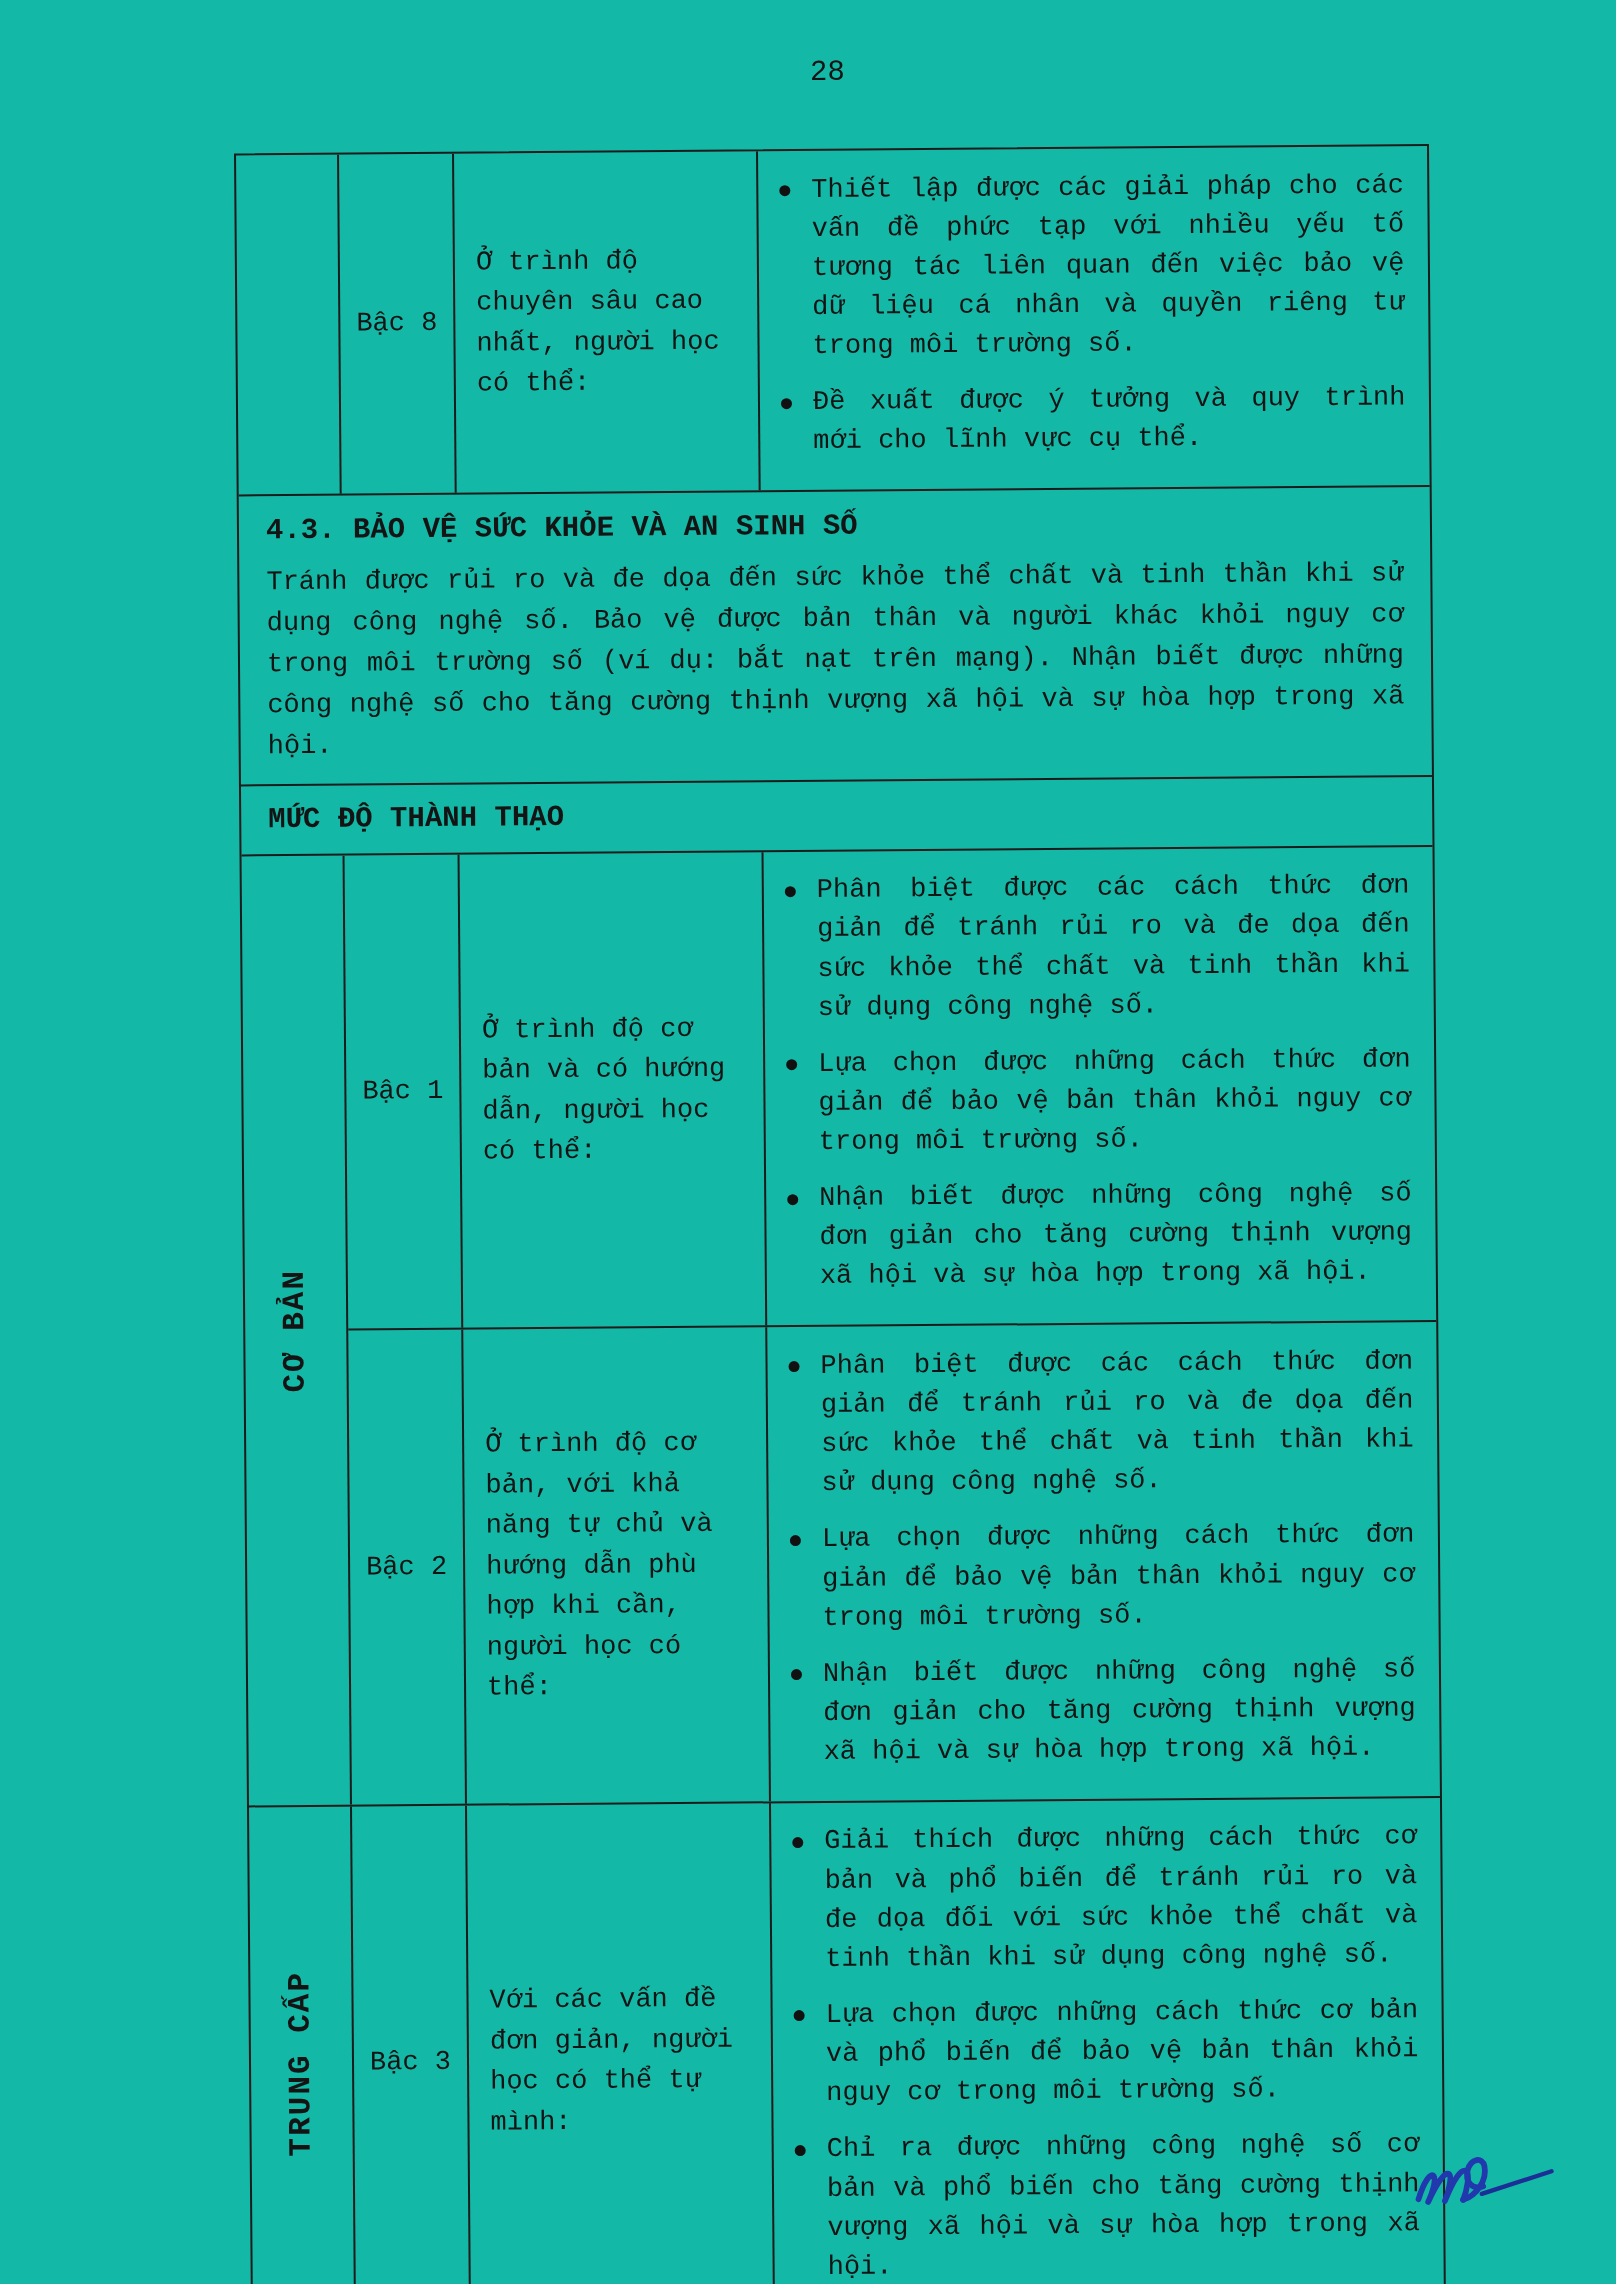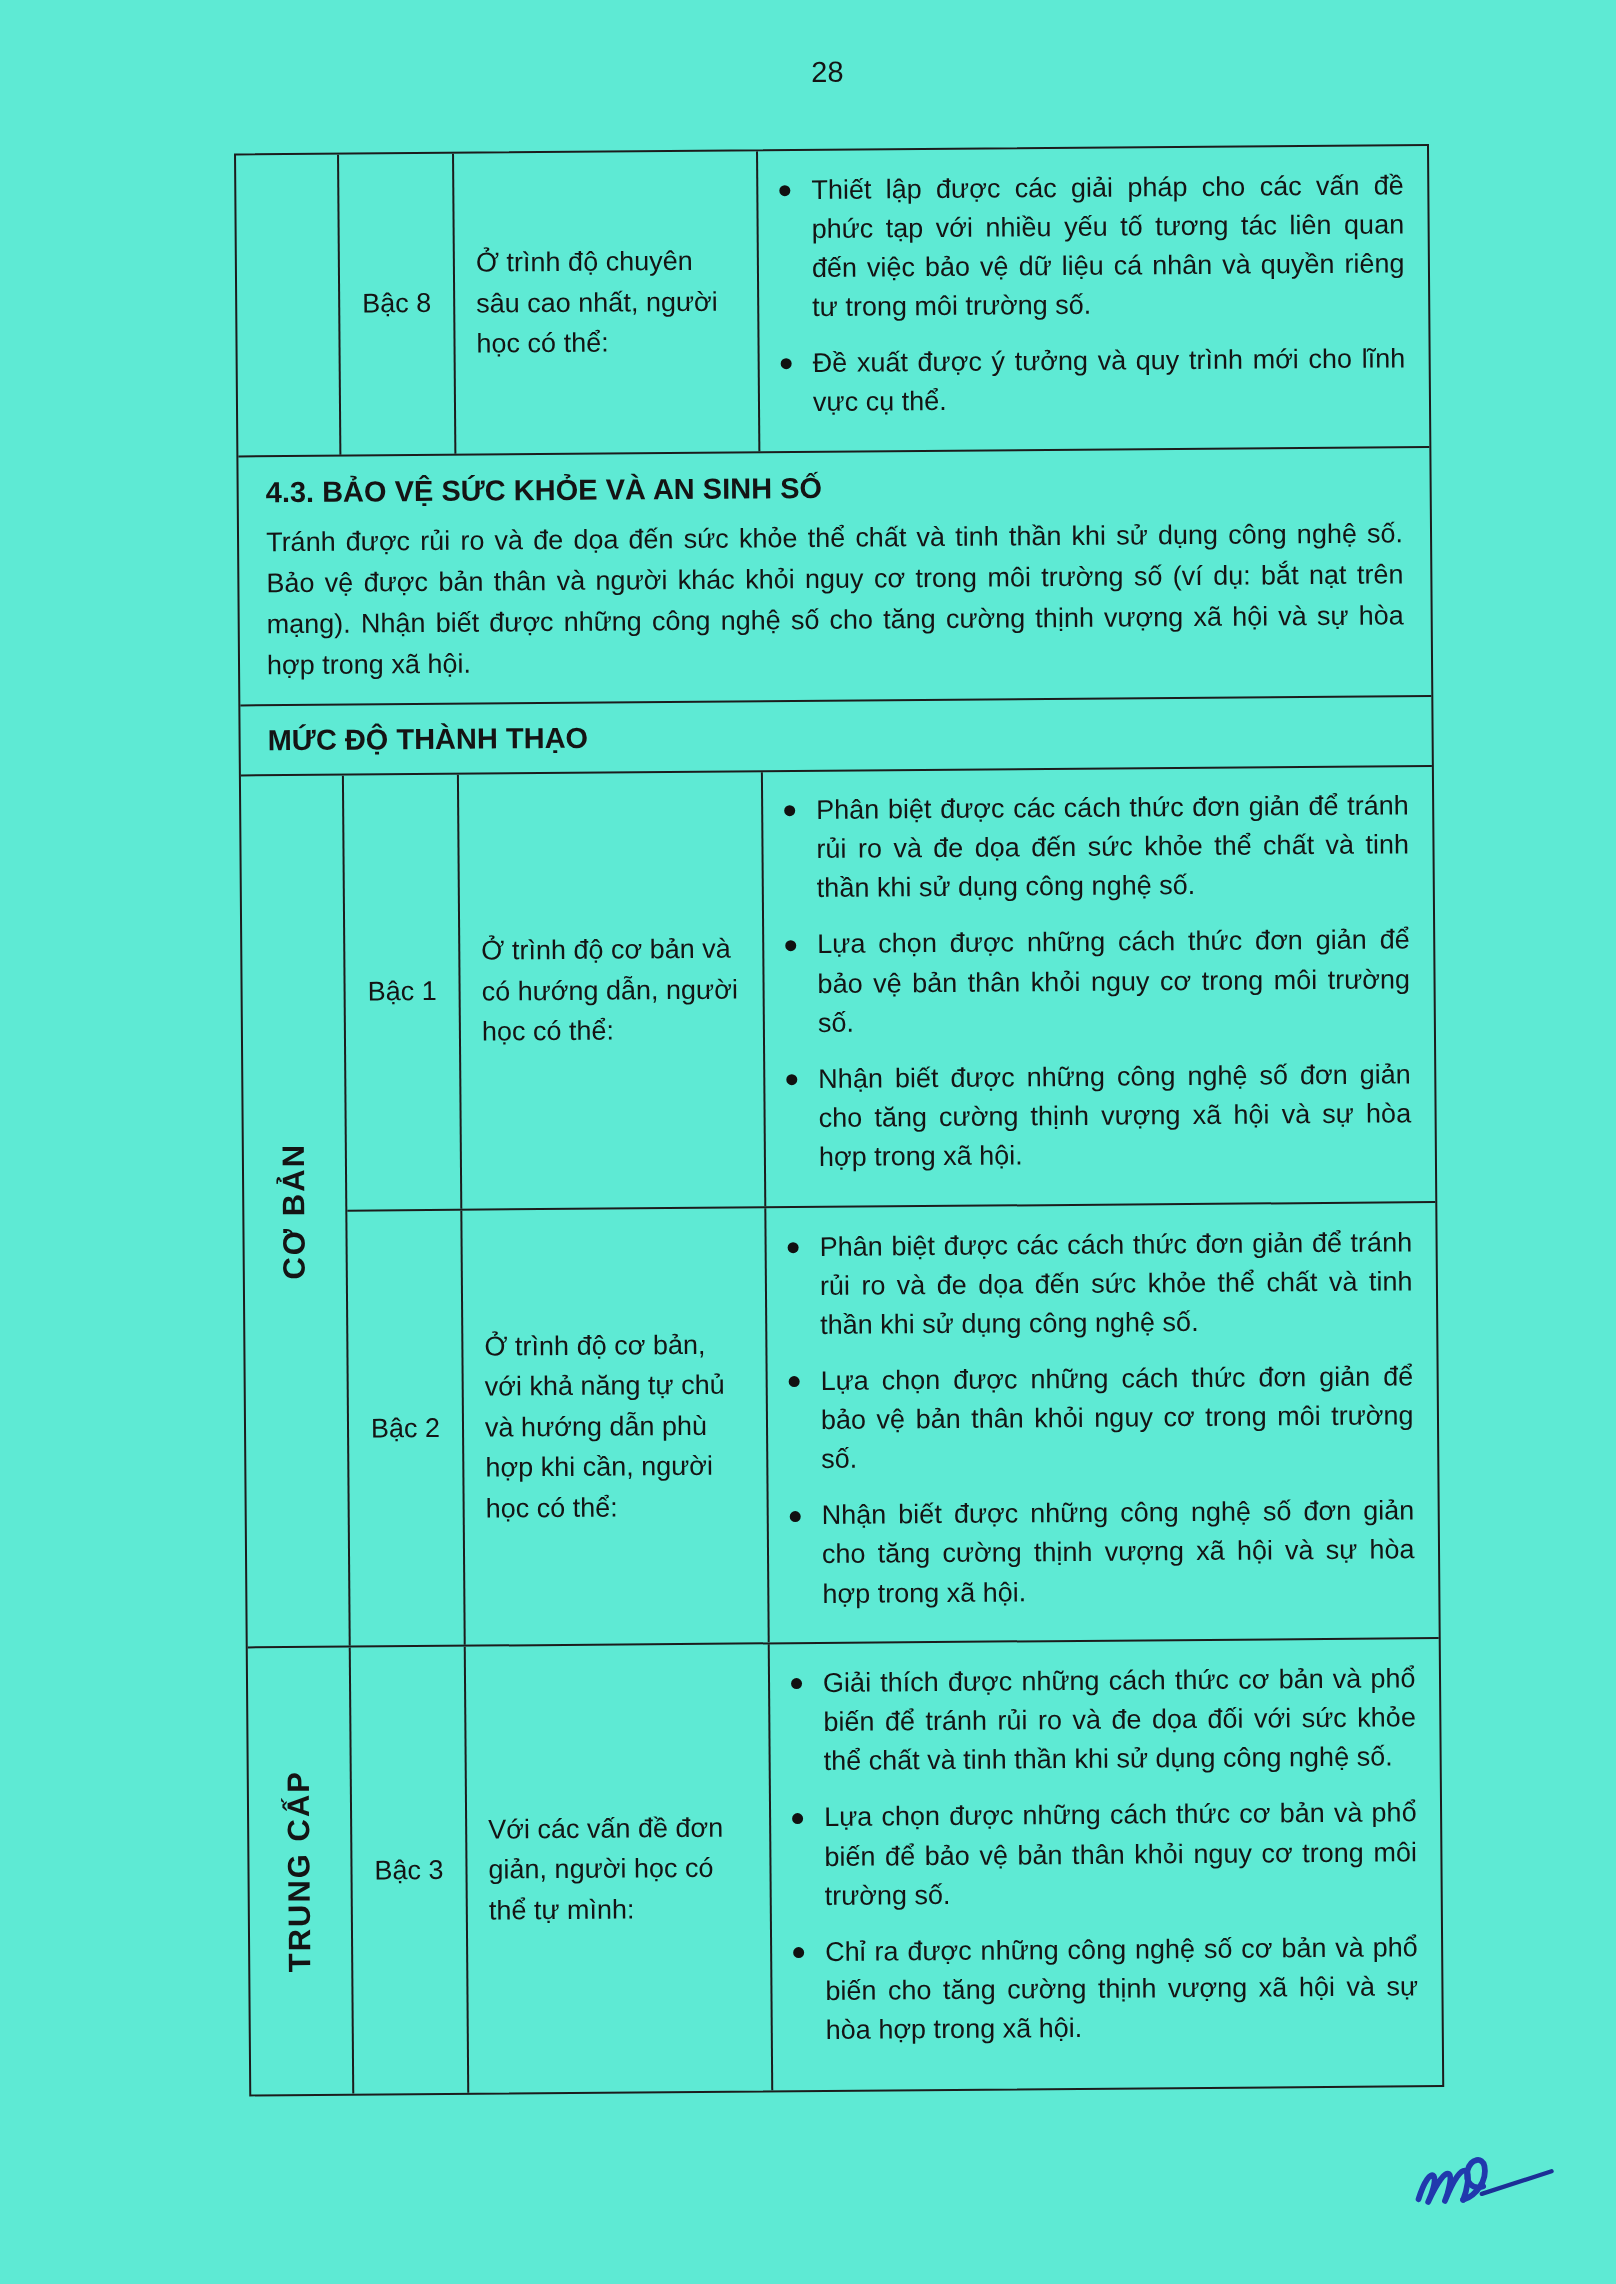--- a/index.html
+++ b/index.html
@@ -1,21 +1,21 @@
 <!DOCTYPE html>
 <html style="font-size:10.4px"><head>
 <meta charset="utf-8">
 <style>
   * { margin:0; padding:0; box-sizing:border-box; }
   html,body { background:#e8e8e8; }
   .sheet {
     position:relative;
     width:1616px; height:2284px;
-    background:#5eead4;
-    font-family:Liberation Sans, sans-serif;
+    background:#14b8a6;
+    font-family:Liberation Mono, monospace;
     color:#141414;
     overflow:hidden;
   }
   .tilt {
     position:absolute; inset:0;
     transform:rotate(-0.45deg);
     transform-origin:50% 40%;
   }
   .pagenum {
     position:absolute; top:56px; left:0; width:100%;

